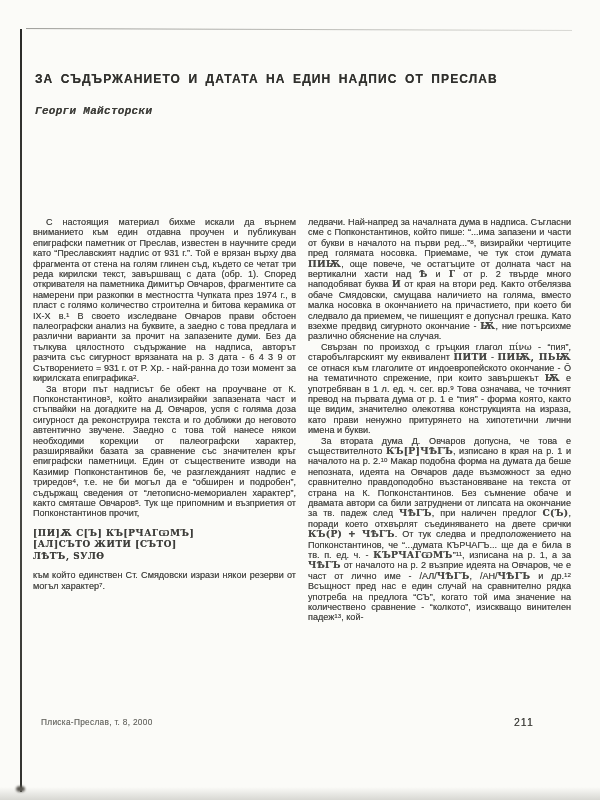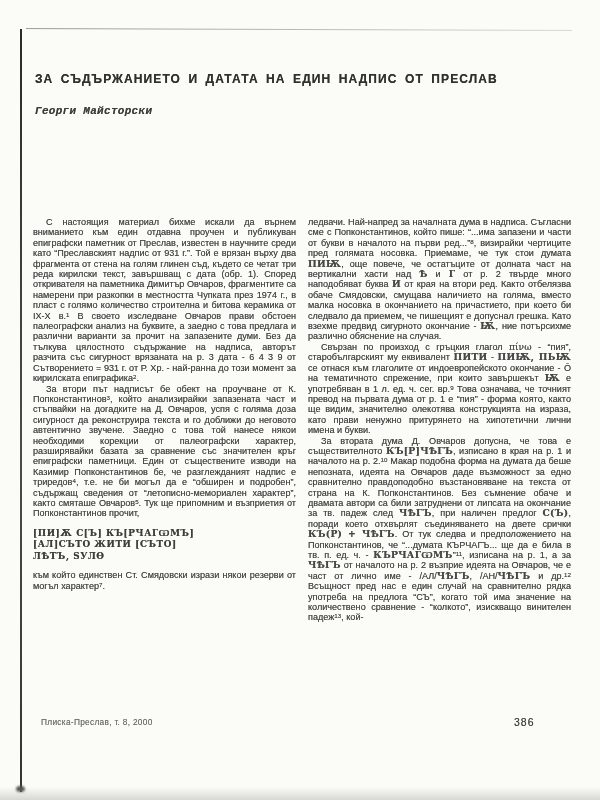--- a/index.html
+++ b/index.html
@@ -84,13 +84,13 @@
       <p class="body-p"><span class="seg-n">към който единствен Ст. Смядовски изрази някои резерви от могъл характер</span><span class="seg-sup">7</span><span class="seg-n">.</span></p>
     </div>
   <div class="col" id="col-right">
       <p class="body-p"><span class="seg-n">ледвачи. Най-напред за началната дума в надписа. Съгласни сме с Попконстантинов, който пише: “...има запазени и части от букви в началото на първи ред...”</span><span class="seg-sup">8</span><span class="seg-n">, визирайки чертиците пред голямата носовка. Приемаме, че тук стои думата </span><span class="seg-b">ПИѬ</span><span class="seg-n">, още повече, че остатъците от долната част на вертикални хасти над </span><span class="seg-b">Ѣ</span><span class="seg-n"> и </span><span class="seg-b">Г</span><span class="seg-n"> от р. 2 твърде много наподобяват буква </span><span class="seg-b">И</span><span class="seg-n"> от края на втори ред. Както отбелязва обаче Смядовски, смущава наличието на голяма, вместо малка носовка в окончанието на причастието, при което би следвало да приемем, че пишещият е допуснал грешка. Като взехме предвид сигурното окончание - </span><span class="seg-b">Ѭ</span><span class="seg-n">, ние потърсихме различно обяснение на случая.</span></p>
       <p class="body-p indent"><span class="seg-n">Свързан по произход с гръцкия глагол </span><span class="seg-i">πίνω</span><span class="seg-n"> - “пия”, старобългарският му еквивалент </span><span class="seg-b">ПИТИ</span><span class="seg-n"> - </span><span class="seg-b">ПИѬ, ПЬѬ</span><span class="seg-n"> се отнася към глаголите от индоевропейското окончание - Ō на тематичното спрежение, при които завършекът </span><span class="seg-b">Ѭ</span><span class="seg-n"> е употребяван в 1 л. ед. ч. сег. вр.</span><span class="seg-sup">9</span><span class="seg-n"> Това означава, че точният превод на първата дума от р. 1 е “пия” - форма която, както ще видим, значително олекотява конструкцията на израза, като прави ненужно притурянето на хипотетични лични имена и букви.</span></p>
       <p class="body-p indent"><span class="seg-n">За втората дума Д. Овчаров допусна, че това е съществителното </span><span class="seg-b">КЪ[Р]ЧѢГЪ</span><span class="seg-n">, изписано в края на р. 1 и началото на р. 2.</span><span class="seg-sup">10</span><span class="seg-n"> Макар подобна форма на думата да беше непозната, идеята на Овчаров даде възможност за едно сравнително правдоподобно възстановяване на текста от страна на К. Попконстантинов. Без съмнение обаче и двамата автори са били затруднени от липсата на окончание за тв. падеж след </span><span class="seg-b">ЧѢГЪ</span><span class="seg-n">, при наличен предлог </span><span class="seg-b">С(Ъ)</span><span class="seg-n">, поради което отхвърлят съединяването на двете срички </span><span class="seg-b">КЪ(Р) + ЧѢГЪ</span><span class="seg-n">. От тук следва и предположението на Попконстантинов, че “...думата КЪРЧАГЪ... ще да е била в тв. п. ед. ч. - </span><span class="seg-b">КЪРЧАГѠМЪ</span><span class="seg-n">”</span><span class="seg-sup">11</span><span class="seg-n">, изписана на р. 1, а за </span><span class="seg-b">ЧѢГЪ</span><span class="seg-n"> от началото на р. 2 възприе идеята на Овчаров, че е част от лично име - /АЛ/</span><span class="seg-b">ЧѢГЪ</span><span class="seg-n">, /АН/</span><span class="seg-b">ЧѢГЪ</span><span class="seg-n"> и др.</span><span class="seg-sup">12</span><span class="seg-n"> Всъщност пред нас е един случай на сравнително рядка употреба на предлога “СЪ”, когато той има значение на количествено сравнение - “колкото”, изискващо винителен падеж</span><span class="seg-sup">13</span><span class="seg-n">, кой-</span></p>
     </div>
 </div>
 
 <div class="footer-journal">Плиска-Преслав, т. 8, 2000</div>
-<div class="page-number">386</div>
+<div class="page-number">211</div>
 
 </body></html>

